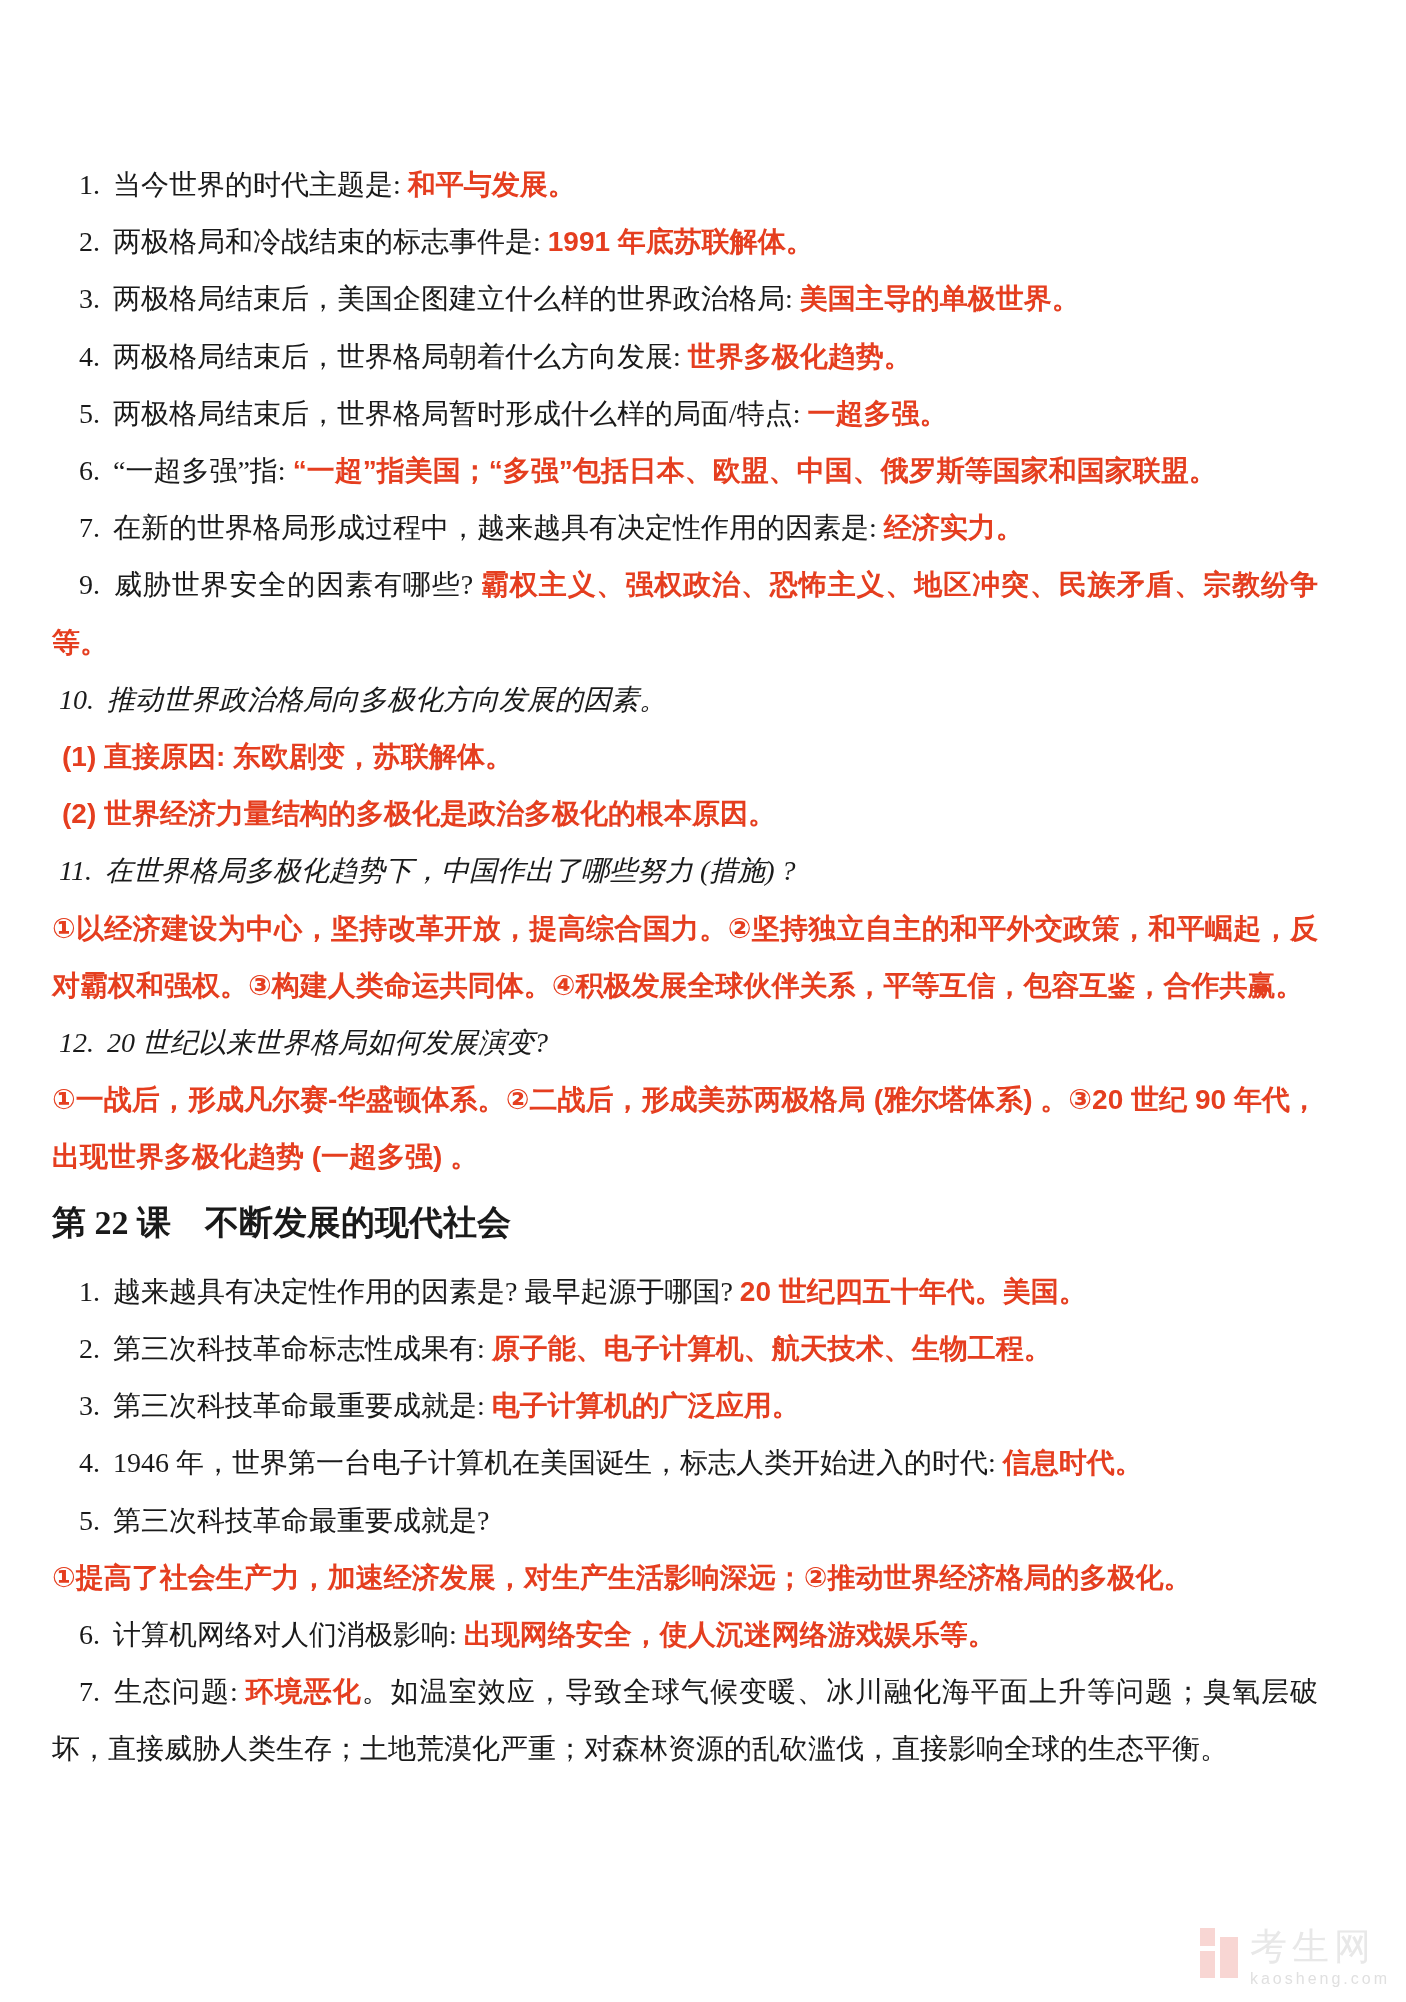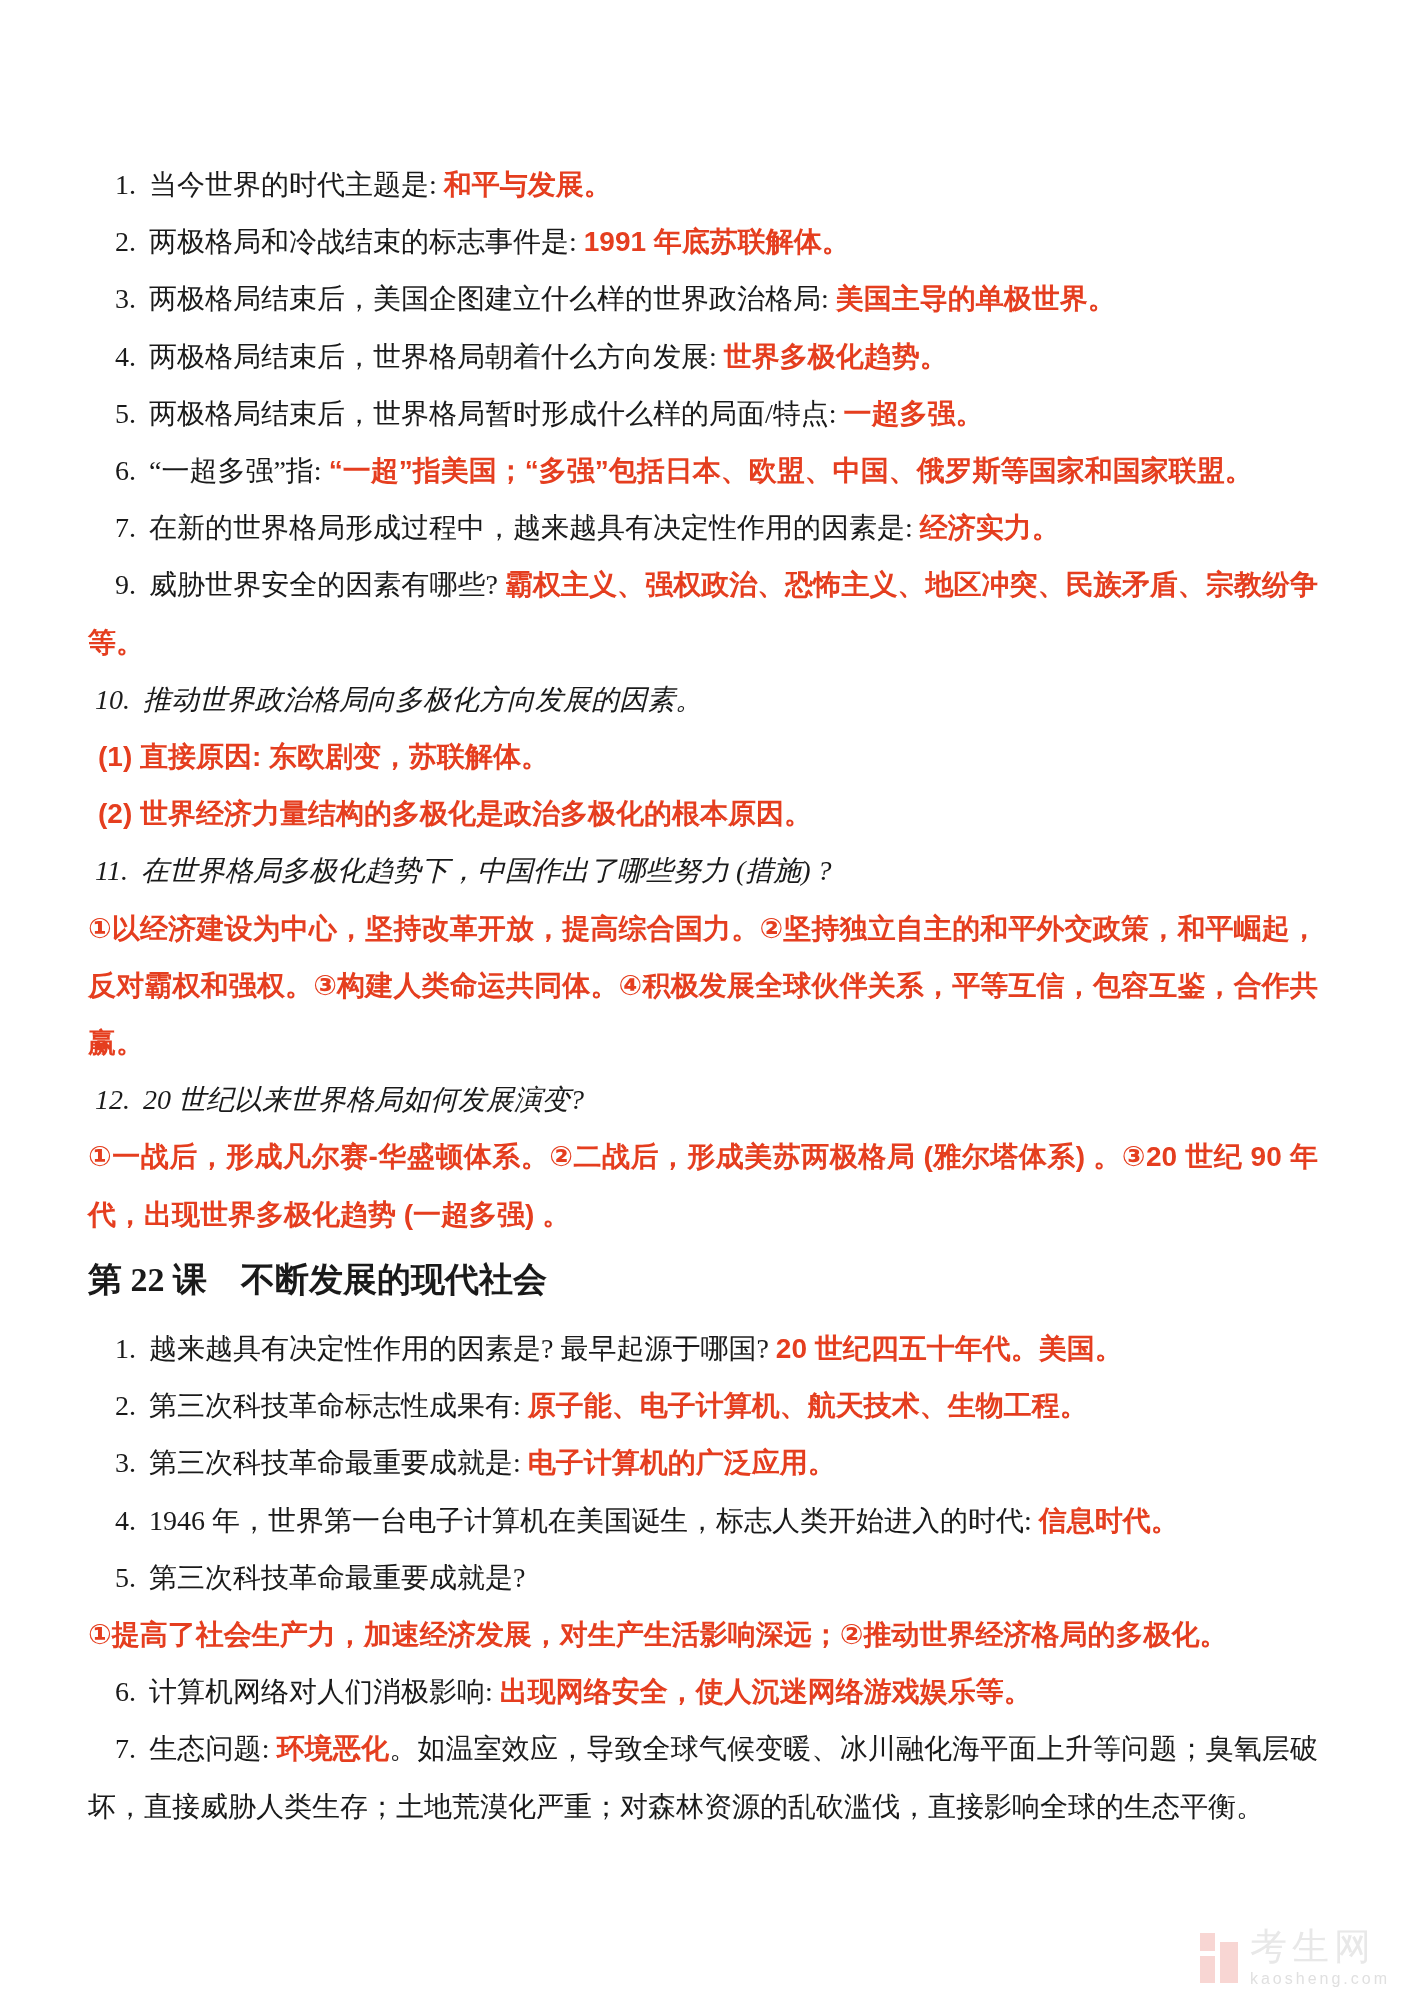--- a/index.html
+++ b/index.html
@@ -3,21 +3,21 @@
 <meta charset="utf-8">
 <style>
   html,body{margin:0;padding:0;}
   body{
     width:1406px;height:2002px;
     background:#ffffff;
     position:relative;
     overflow:hidden;
   }
   .doc{
-    padding:156px 88px 0 88px;
+    padding:156px 88px 0 52px;
   }
   .line{
     font-size:28px;
     line-height:57.2px;
     text-align:justify;
     text-justify:inter-ideograph;
     color:#1a1a1a;
     margin:0;
   }
   .n1{text-indent:27px;}
@@ -41,21 +41,21 @@
     font-weight:bold;
     color:#e53e1f;
   }
   .num{padding-right:13px;}
   
   .wm{
     position:absolute;
     right:16px;
     bottom:14px;
     display:flex;
-    align-items:center;
+    align-items:flex-start;
     gap:12px;
   }
   .wm-logo{position:relative;width:38px;height:50px;}
   .wm-logo span{position:absolute;background:#f8d6d3;}
   .wm-logo .b1{left:0;top:0;width:15px;height:18px;}
   .wm-logo .b2{left:0;top:23px;width:15px;height:27px;}
   .wm-logo .b3{left:20px;top:9px;width:18px;height:18px;}
   .wm-logo .b4{left:20px;top:23px;width:18px;height:27px;}
   .wm-text{display:flex;flex-direction:column;align-items:flex-start;}
   .wm-name{

